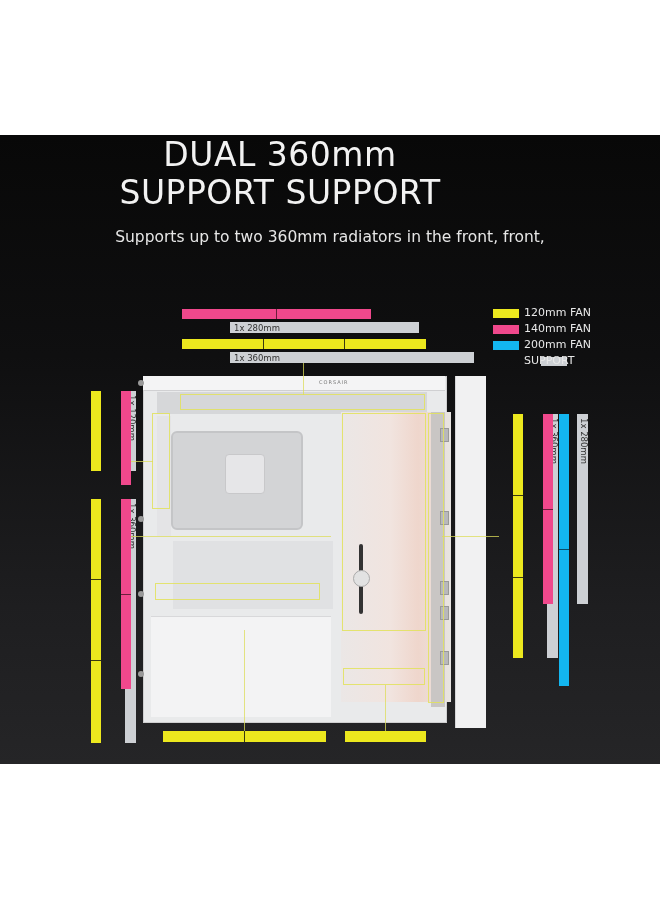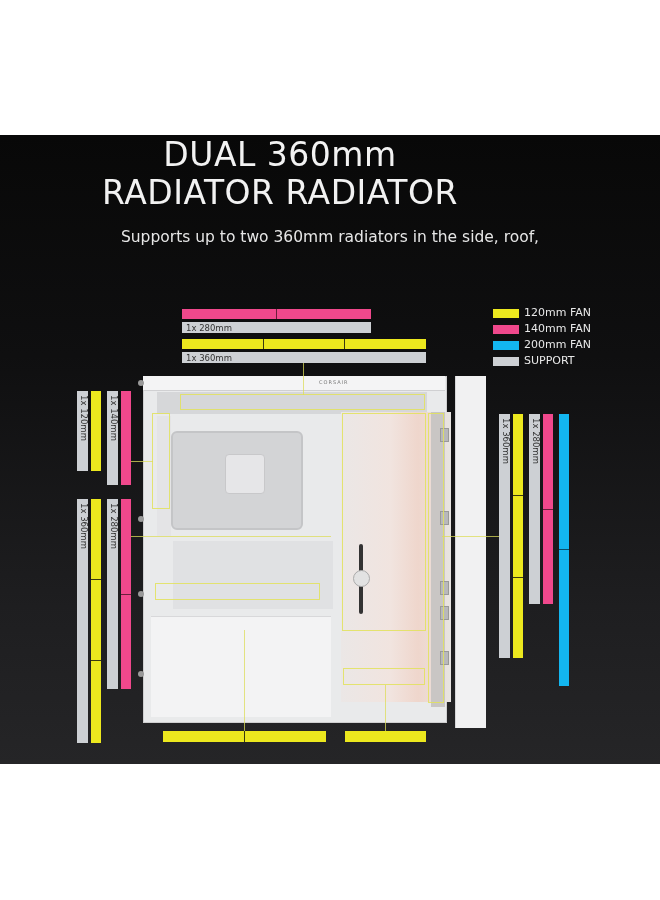--- a/index.html
+++ b/index.html
@@ -9,21 +9,21 @@
   .title{position:absolute;left:0;width:560px;text-align:center;color:#f2f2f2;
     font-family:"DejaVu Sans",sans-serif;font-size:33px;letter-spacing:0.5px;line-height:38px;}
   .t1{top:136px;}
   .t2{top:174px;}
   .sub{position:absolute;left:0;width:660px;text-align:center;color:#e6e6e6;
     font-family:"DejaVu Sans",sans-serif;font-size:15.5px;line-height:22px;top:226px;}
   .bar{position:absolute;box-sizing:border-box;}
   .y{background:#ece81e;}
   .p{background:#f0488c;}
   .c{background:#13b6f0;}
-  .r{background:#cdd0d4;}
+  .r{background:#cdd0d4;margin-left:48px;}
   .seg-h{position:absolute;top:0;bottom:0;width:1px;background:#3a3a10;}
   .seg-v{position:absolute;left:0;right:0;height:1px;background:#3a3a10;}
   .segp-h{background:#6a1e3c;}
   .segp-v{background:#6a1e3c;}
   .segc-v{background:#0a4f6a;}
   .lbl{position:absolute;font-size:8.5px;color:#333;font-family:"DejaVu Sans",sans-serif;white-space:nowrap;}
   .lbl-h{left:4px;top:1px;}
   .lbl-v{left:2px;top:4px;writing-mode:vertical-rl;}
   .legend{position:absolute;left:493px;top:306px;}
   .leg-item{position:absolute;left:0;height:12px;}
@@ -48,23 +48,23 @@
   .knob{position:absolute;left:210px;top:194px;width:15px;height:15px;border-radius:50%;background:#e2e2e2;border:1px solid #aaa;}
   .screw{position:absolute;width:6px;height:6px;background:#9a9a9a;border-radius:50%;}
   .tab{position:absolute;width:7px;height:12px;background:#b8b8ba;border:1px solid #999;}
 </style>
 </head>
 <body>
 
 <div class="panel"></div>
 
 <div class="title t1">DUAL 360mm</div>
-<div class="title t2">RADIATOR RADIATOR</div>
+<div class="title t2">SUPPORT SUPPORT</div>
 <div class="sub">
-  <div>Supports up to two 360mm radiators in the side, roof,</div>
+  <div>Supports up to two 360mm radiators in the front, front,</div>
 </div>
 
 <div class="bar p" style="left:182px;top:309px;width:189px;height:10px;">
   <div class="seg-h segp-h" style="left:94px;"></div>
 </div>
 <div class="bar r" style="left:182px;top:322px;width:189px;height:11px;">
   <span class="lbl lbl-h">1x 280mm</span>
 </div>
 <div class="bar y" style="left:182px;top:339px;width:244px;height:10px;">
   <div class="seg-h" style="left:81px;"></div>

